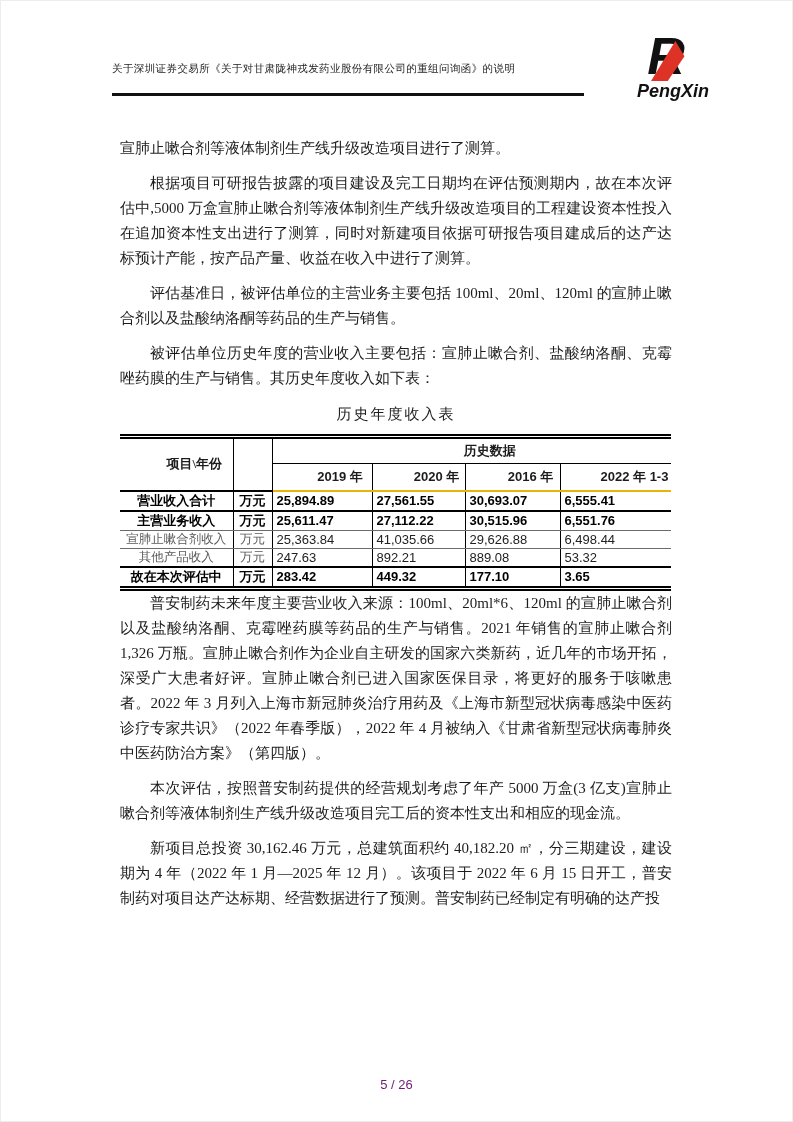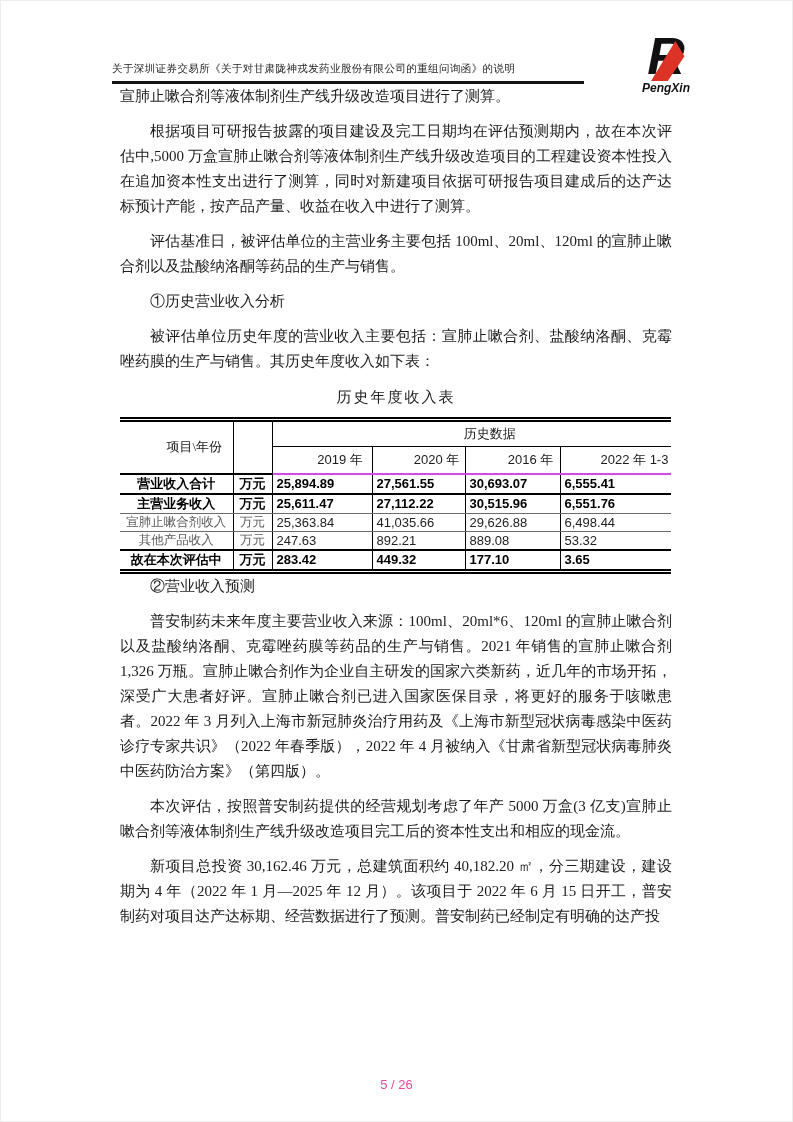--- a/index.html
+++ b/index.html
@@ -16,21 +16,21 @@
     overflow: hidden;
     box-shadow: inset 0 0 0 1px #ededed;
   }
 
   
   .doc-header { position: relative; }
   .header-title {
     font-size: 10.5px;
     letter-spacing: 0.4px;
     color: #222222;
-    padding-bottom: 5px;
+    padding-bottom: 17px;
     margin-left: -8px;
     white-space: nowrap;
   }
   .header-rule {
     width: 472px;
     height: 3px;
     background: #111111;
     margin-left: -8px;
   }
   .logo {
@@ -56,29 +56,29 @@
     top: 9px;
     width: 38px;
     height: 40px;
     background: #dd3327;
     clip-path: polygon(72% 0%, 96% 38%, 52% 100%, 8% 100%);
   }
   .logo-brand {
     font-family: "Liberation Sans", sans-serif;
     font-weight: bold;
     font-style: italic;
-    font-size: 12px;
+    font-size: 18px;
     letter-spacing: 0px;
     color: #111111;
     margin-top: 1px;
     white-space: nowrap;
   }
 
   
-  .content { }
+  .content { margin-top: 40px; }
   .para {
     font-size: 15px;
     line-height: 25px;
     text-align: justify;
     margin: 0 0 10px 0;
   }
   .para.indent { text-indent: 2em; }
 
   
   .table-title {
@@ -94,45 +94,45 @@
     border-bottom: 5px double #000;
     font-size: 13px;
     table-layout: fixed;
   }
   .income-table th, .income-table td {
     padding: 0 4px;
     box-sizing: border-box;
     overflow: hidden;
     white-space: nowrap;
   }
-  .income-table thead th { font-weight: normal; height: 27px; padding-left: 40px; }
+  .income-table thead th { font-weight: bold; height: 27px; padding-left: 40px; }
   .income-table tbody td { height: 18px; }
   .corner-th, .unit-th { border-bottom: 2px solid #000; text-align: center; }
   .group-th { border-bottom: 1px solid #000; text-align: center; }
-  .year-th { border-bottom: 2px solid #d946ef; text-align: center; font-family: "Liberation Sans", sans-serif; }
+  .year-th { border-bottom: 2px solid #eab308; text-align: center; font-family: "Liberation Sans", sans-serif; }
   .vline { border-left: 1.2px solid #000; }
   .label-cell { text-align: center; }
   .unit-cell { text-align: center; }
   .num { text-align: left; font-family: "Liberation Sans", sans-serif; }
   tr.bold-row td { font-weight: bold; color: #000; }
   tr.dim-row .label-cell, tr.dim-row .unit-cell { color: #595959; font-size: 12.5px; }
   tr.dim-row .num { color: #222222; }
   tr.sep-strong td { border-bottom: 2px solid #000; }
   tr.sep-thin td { border-bottom: 1px solid #6b6b6b; }
   tr.sep-none td { border-bottom: none; }
 
   
   .page-number {
     position: absolute;
     left: 0; right: 0;
     bottom: 30px;
     text-align: center;
     font-family: "Liberation Sans", sans-serif;
     font-size: 13px;
-    color: #ec4899;
+    color: #701a75;
   }
 </style>
 </head>
 <body>
 
 <div class="page">
 
   <div class="doc-header">
     <div class="header-title">关于深圳证券交易所《关于对甘肃陇神戎发药业股份有限公司的重组问询函》的说明</div>
     <div class="header-rule"></div>
@@ -143,21 +143,20 @@
       </div>
       <div class="logo-brand">PengXin</div>
     </div>
   </div>
 
   <div class="content">
 
     <p class="para">宣肺止嗽合剂等液体制剂生产线升级改造项目进行了测算。</p>
     <p class="para indent">根据项目可研报告披露的项目建设及完工日期均在评估预测期内，故在本次评估中,5000 万盒宣肺止嗽合剂等液体制剂生产线升级改造项目的工程建设资本性投入在追加资本性支出进行了测算，同时对新建项目依据可研报告项目建成后的达产达标预计产能，按产品产量、收益在收入中进行了测算。</p>
     <p class="para indent">评估基准日，被评估单位的主营业务主要包括 100ml、20ml、120ml 的宣肺止嗽合剂以及盐酸纳洛酮等药品的生产与销售。</p>
-    <p class="para indent">①历史营业收入分析</p>
     <p class="para indent">被评估单位历史年度的营业收入主要包括：宣肺止嗽合剂、盐酸纳洛酮、克霉唑药膜的生产与销售。其历史年度收入如下表：</p>
 
     <div class="table-title">历史年度收入表</div>
 
     <table class="income-table">
       <colgroup>
         <col style="width:113px">
           <col style="width:39px">
           <col style="width:100px">
         <col style="width:93px">
@@ -214,21 +213,20 @@
           <td class="label-cell">故在本次评估中</td>
           <td class="unit-cell vline">万元</td>
           <td class="num vline">283.42</td>
           <td class="num vline">449.32</td>
           <td class="num vline">177.10</td>
           <td class="num vline">3.65</td>
         </tr>
       </tbody>
     </table>
 
-    <p class="para indent">②营业收入预测</p>
     <p class="para indent">普安制药未来年度主要营业收入来源：100ml、20ml*6、120ml 的宣肺止嗽合剂以及盐酸纳洛酮、克霉唑药膜等药品的生产与销售。2021 年销售的宣肺止嗽合剂 1,326 万瓶。宣肺止嗽合剂作为企业自主研发的国家六类新药，近几年的市场开拓，深受广大患者好评。宣肺止嗽合剂已进入国家医保目录，将更好的服务于咳嗽患者。2022 年 3 月列入上海市新冠肺炎治疗用药及《上海市新型冠状病毒感染中医药诊疗专家共识》（2022 年春季版），2022 年 4 月被纳入《甘肃省新型冠状病毒肺炎中医药防治方案》（第四版）。</p>
     <p class="para indent">本次评估，按照普安制药提供的经营规划考虑了年产 5000 万盒(3 亿支)宣肺止嗽合剂等液体制剂生产线升级改造项目完工后的资本性支出和相应的现金流。</p>
     <p class="para indent">新项目总投资 30,162.46 万元，总建筑面积约 40,182.20 ㎡，分三期建设，建设期为 4 年（2022 年 1 月—2025 年 12 月）。该项目于 2022 年 6 月 15 日开工，普安制药对项目达产达标期、经营数据进行了预测。普安制药已经制定有明确的达产投</p>
 
   </div>
 
   <div class="page-number">5 / 26</div>
 
 </div>
 

